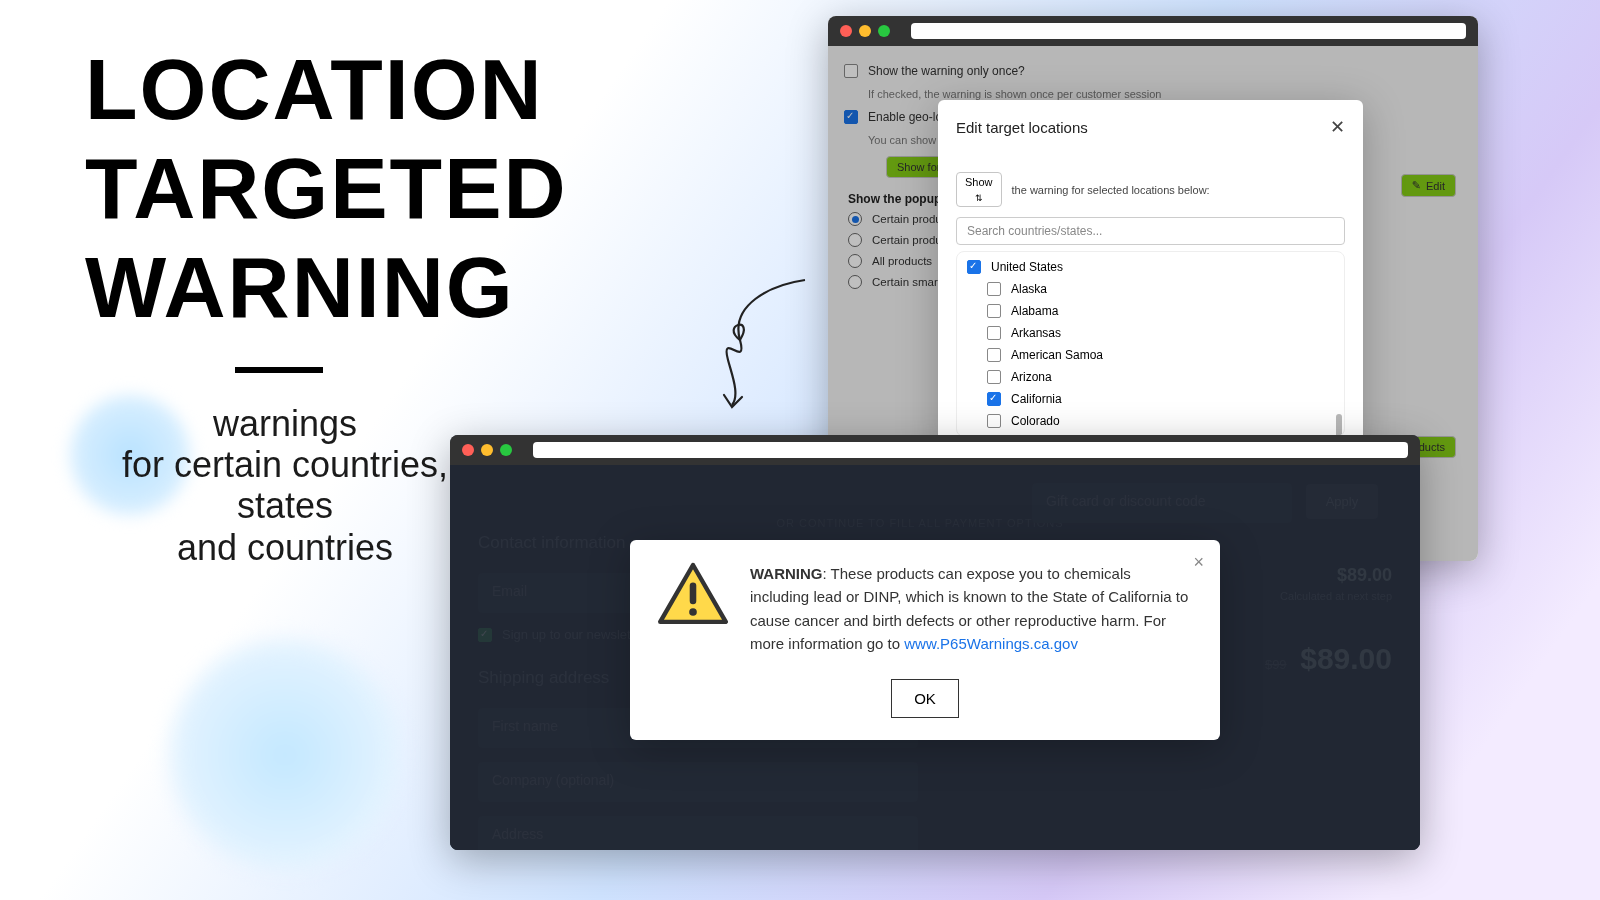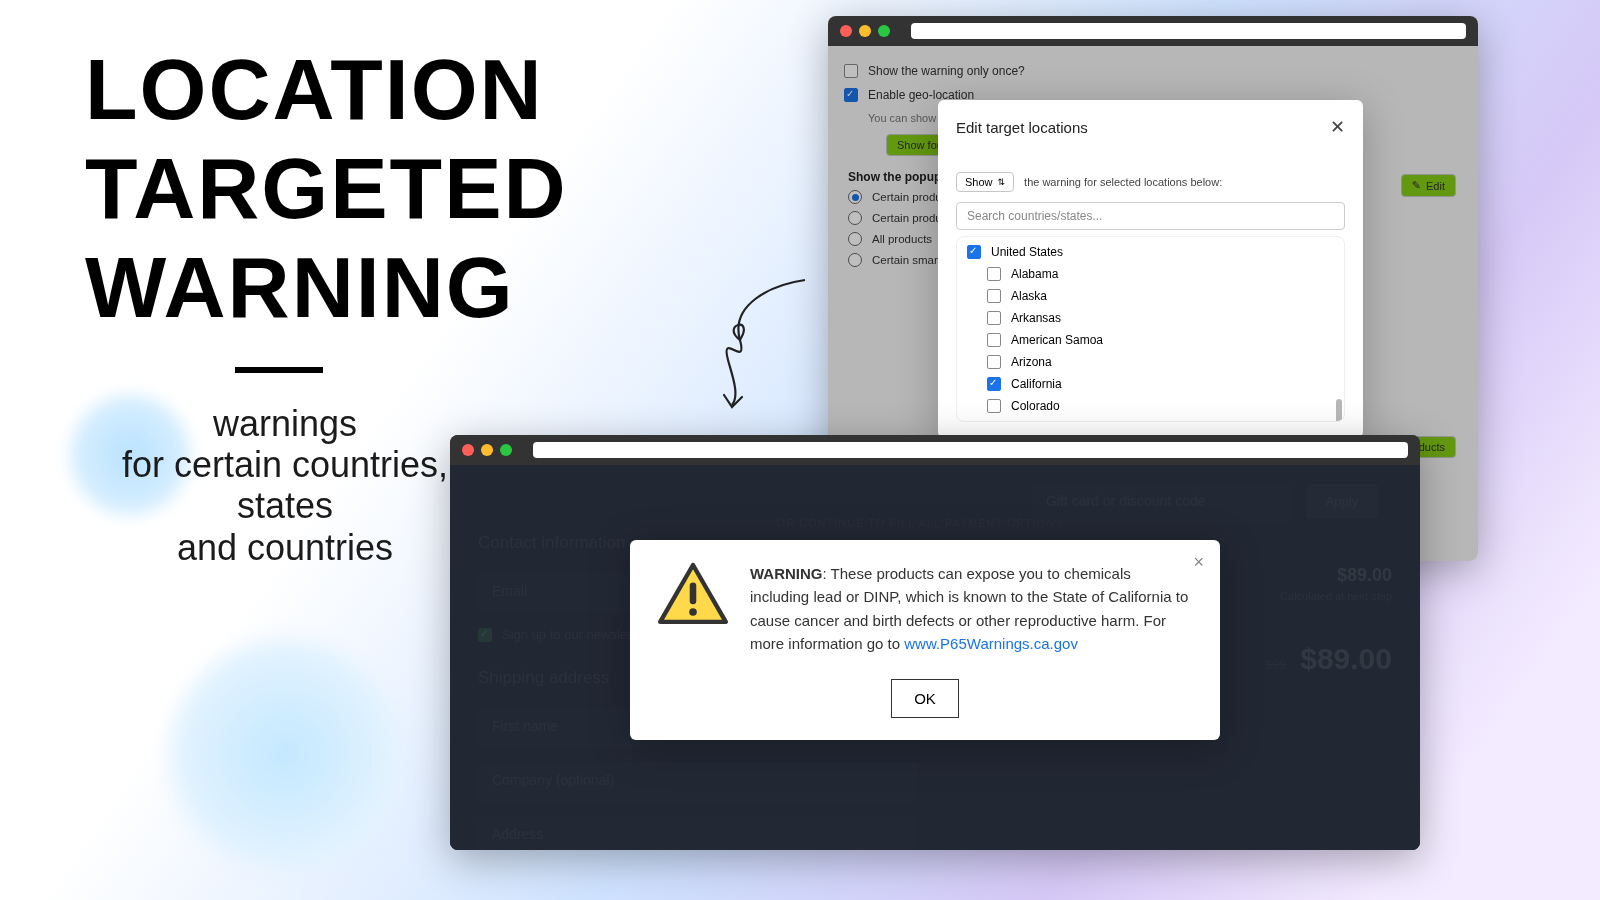--- a/index.html
+++ b/index.html
@@ -67,21 +67,21 @@
 .radio-col label{ display:flex; gap:10px; align-items:center;}
 .browsebtn { position:absolute; right:22px; top:390px; }
 .showingrow { position:absolute; left:16px; top:420px; display:flex; gap:10px; align-items:center; font-size:11px; color:#333;}
 
 
 .modal { position:absolute; background:#fff; border-radius:6px; box-shadow:0 8px 40px rgba(0,0,0,0.25);}
 #modal-locations { left:938px; top:100px; width:425px; padding:16px 18px; }
 .modal-h { display:flex; justify-content:space-between; align-items:center; margin-bottom:34px;}
 .modal-h h3{ font-size:15px; font-weight:500; color:#222;}
 .xbtn { font-size:18px; color:#444; cursor:pointer; }
-.sel { border:1px solid #c6c6c6; border-radius:4px; padding:3px 8px; font-size:11px; display:inline-flex; gap:5px; align-items:center;}
+.sel { border:1px solid #c6c6c6; border-radius:4px; padding:3px 8px; font-size:11px; display:inline-flex; gap:5px; align-items:center;flex-direction:column;}
 .caret{ font-size:9px; }
 .hint{ font-size:11px; color:#444;}
 .search { width:100%; border:1px solid #ccc; border-radius:4px; padding:6px 10px; font-size:12px; color:#888; margin:10px 0 6px;}
 .loc-list { border:1px solid #eee; border-radius:8px; max-height:200px; overflow-y:auto; padding:4px 8px; font-size:12px; position:relative;}
 .loc-item{ display:flex; gap:10px; align-items:center; padding:4px 2px;}
 .loc-sub{ margin-left:20px;}
 .scroll-thumb{ position:absolute; right:2px; top:162px; width:6px; height:28px; background:#b8b8b8; border-radius:3px;}
 
 
 #win-checkout { left: 450px; top: 435px; width: 970px; height: 415px; background:#2f3642; }
@@ -142,20 +142,21 @@
       <span class="dot red"></span>
       <span class="dot yellow"></span>
       <span class="dot green"></span>
       <div class="urlbar"></div>
     </div>
     <div class="body">
       <div class="setrow">
         <span class="chk"></span>
         <span>Show the warning only once?</span>
       </div>
+      <div class="help">If checked, the warning is shown once per customer session</div>
 
       <div class="setrow">
         <span class="chk checked"></span>
         <span>Enable geo-location</span>
       </div>
       <div class="help">You can show (or…</div>
       <div class="showfor">
         <span class="pill">
           <span>Show for:</span>
           <b>Unit…</b>
@@ -210,25 +211,25 @@
     </div>
     <div class="search">Search countries/states...</div>
     <div class="loc-list">
       <div class="loc-item">
         <span class="chk checked"></span>
         <span>United States</span>
       </div>
       <div id="states-container">
           <div class="loc-item loc-sub">
             <span class="chk"></span>
+            <span>Alaska</span>
+          </div>
+          <div class="loc-item loc-sub">
+            <span class="chk"></span>
             <span>Alabama</span>
-          </div>
-          <div class="loc-item loc-sub">
-            <span class="chk"></span>
-            <span>Alaska</span>
           </div>
           <div class="loc-item loc-sub">
             <span class="chk"></span>
             <span>Arkansas</span>
           </div>
           <div class="loc-item loc-sub">
             <span class="chk"></span>
             <span>American Samoa</span>
           </div>
           <div class="loc-item loc-sub">

